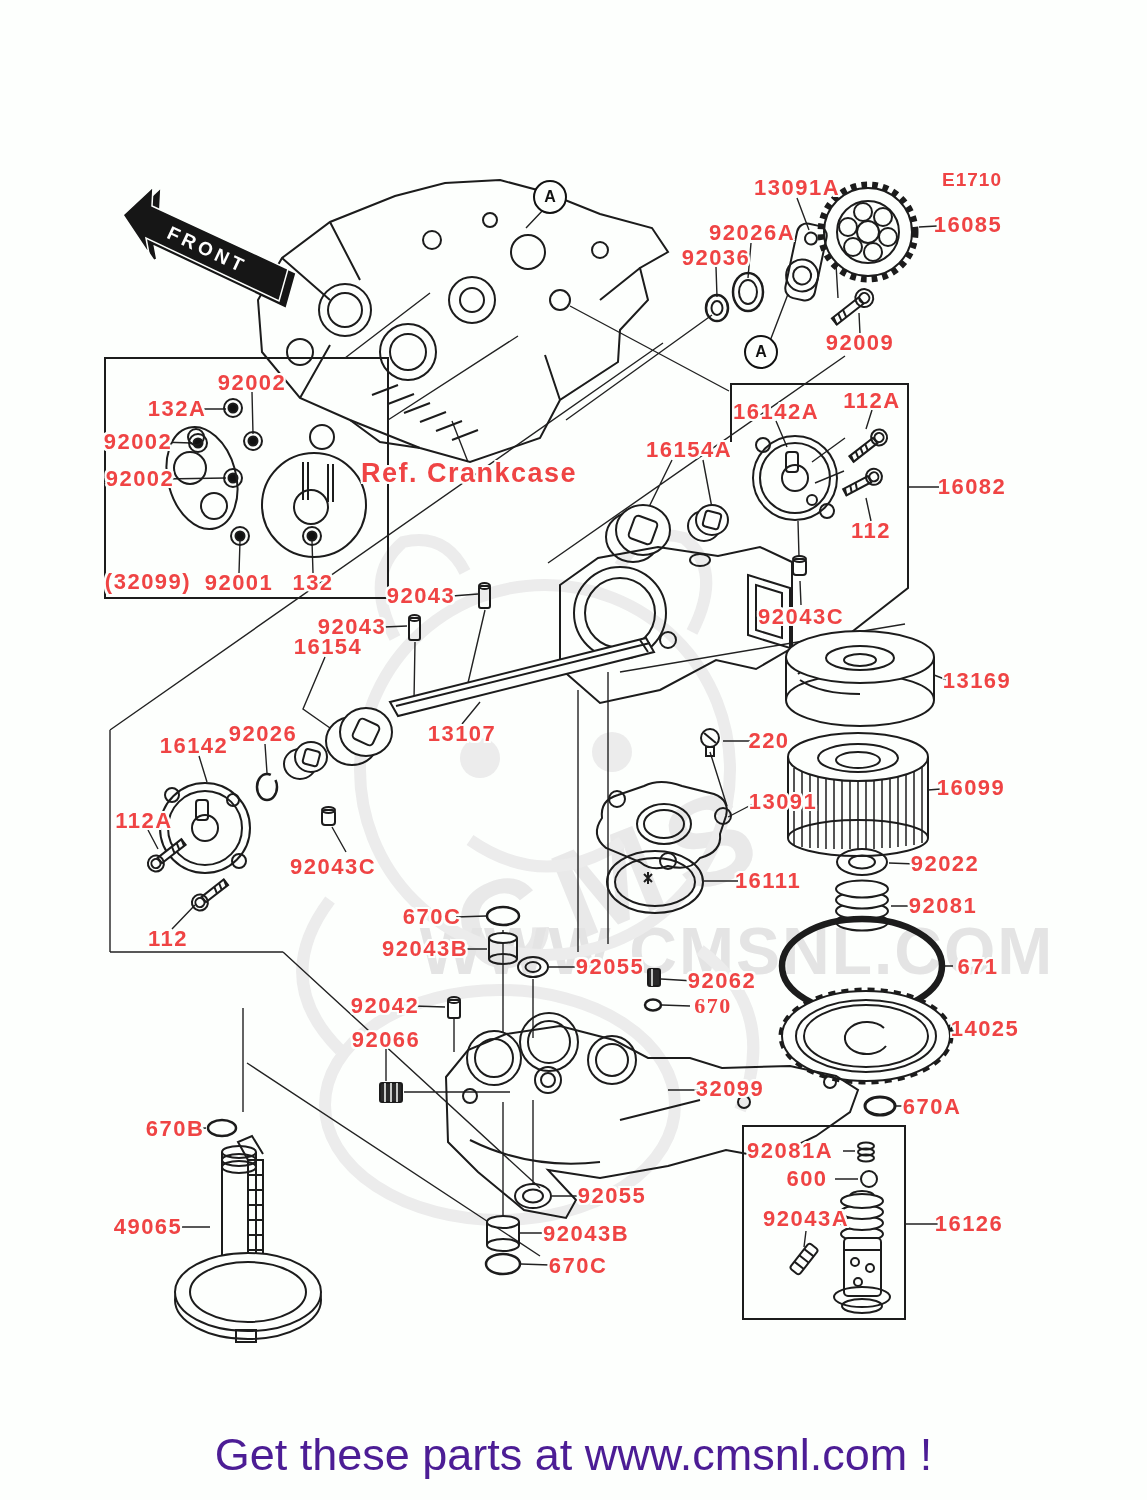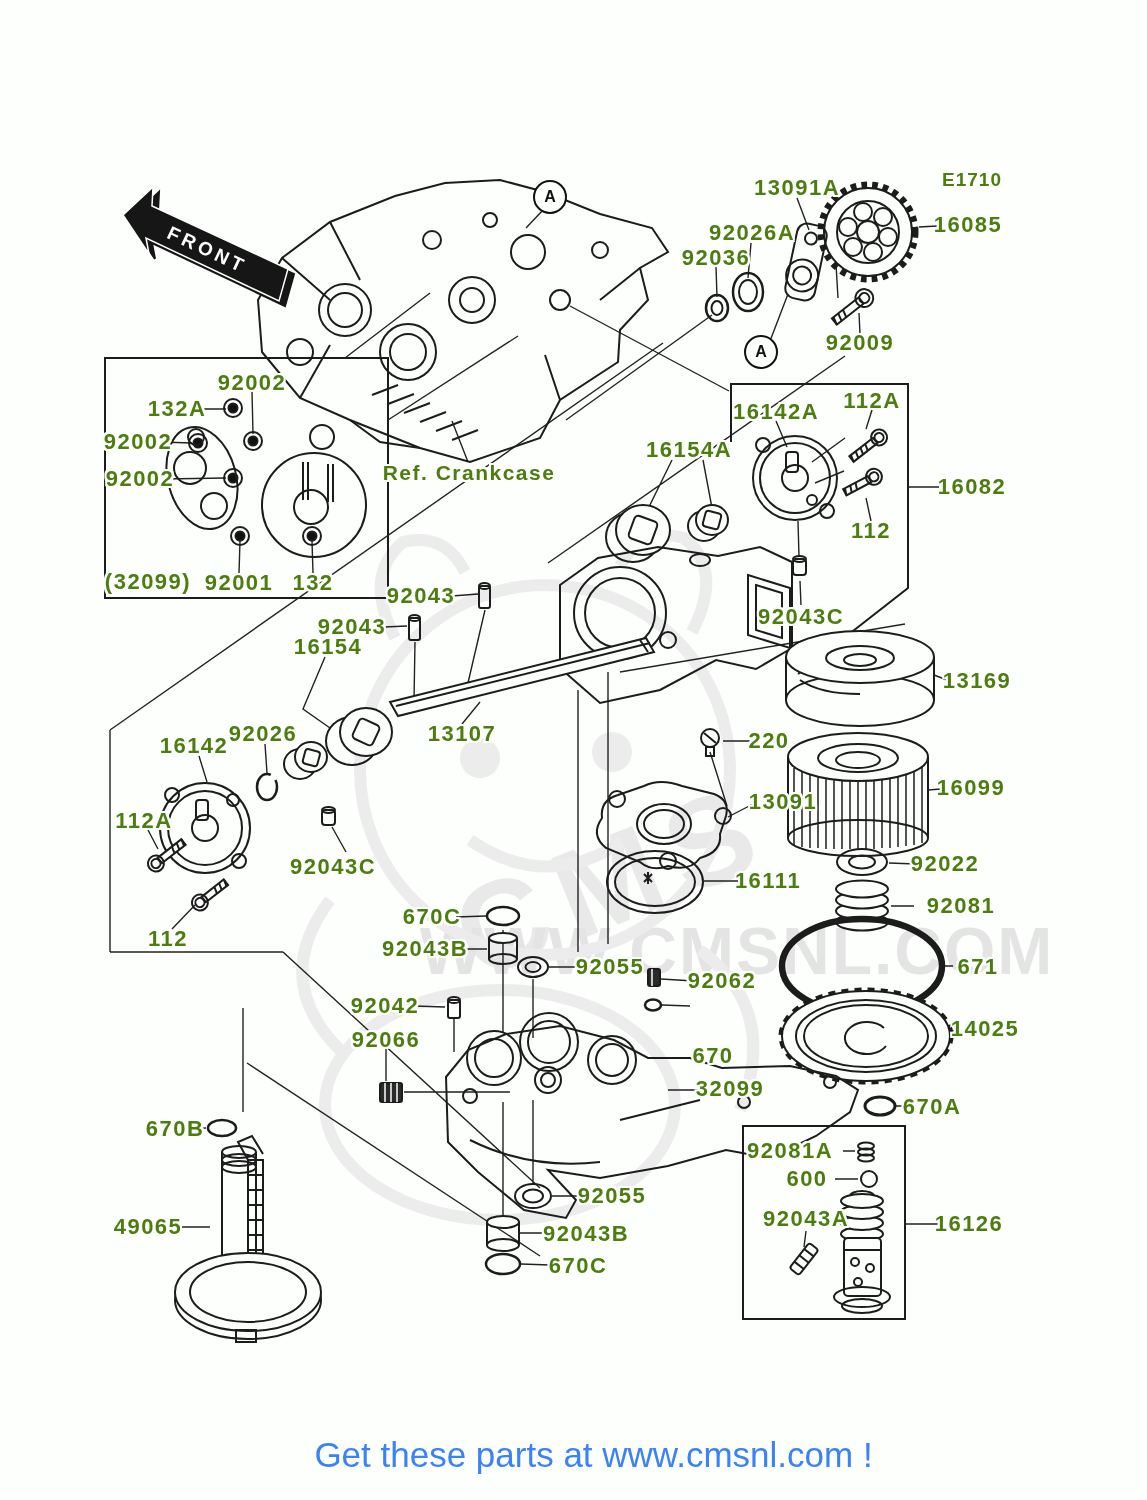--- a/index.html
+++ b/index.html
@@ -5,31 +5,31 @@
   html,body{margin:0;padding:0;}
   .canvas{position:relative;width:1147px;height:1500px;background:#fdfffd;overflow:hidden;
           font-family:"Liberation Sans",sans-serif;}
   .page-title{position:absolute;left:18px;top:20px;font-size:28px;color:#7d7d7d;letter-spacing:1px;}
   svg.art{position:absolute;left:0;top:0;}
   .wm-brand{position:absolute;left:612px;top:880px;transform:translate(-50%,-50%) rotate(-22deg);
             font-size:125px;font-weight:bold;color:#e9e9e9;letter-spacing:16px;}
   .wm-url{position:absolute;left:737px;top:951px;transform:translate(-50%,-50%);
           font-size:66px;font-weight:bold;color:#e4e4e4;letter-spacing:2px;white-space:nowrap;}
   .plabel{position:absolute;transform:translate(-50%,-50%);font-weight:bold;font-size:22px;
-          letter-spacing:1.5px;color:#4d7c0f;white-space:nowrap;
+          letter-spacing:1.5px;color:#ef4444;white-space:nowrap;
           text-shadow:-2px 0 0 #fdfffd,2px 0 0 #fdfffd,0 -2px 0 #fdfffd,0 2px 0 #fdfffd,
                       -2px -2px 0 #fdfffd,2px 2px 0 #fdfffd,-2px 2px 0 #fdfffd,2px -2px 0 #fdfffd;}
   .plabel.sm{font-size:19px;letter-spacing:1px;}
   .amarker{position:absolute;width:30px;height:30px;border:2px solid #111;border-radius:50%;
            background:#fdfffd;display:flex;align-items:center;justify-content:center;
            font-weight:bold;font-size:16px;color:#111;transform:translate(-50%,-50%);}
   .front-label{position:absolute;left:207px;top:250px;transform:translate(-50%,-50%) rotate(25deg);
                font-weight:bold;font-size:19px;letter-spacing:4px;color:#ffffff;}
   .footer-link{position:absolute;left:50%;top:1455px;transform:translate(-50%,-50%);
-               font-size:35px;color:#3b82f6;text-decoration:none;white-space:nowrap;margin-left:20px;}
+               font-size:45px;color:#4c1d95;text-decoration:none;white-space:nowrap;}
 </style>
 </head>
 <body>
 
 <div class="canvas">
 
 
   <div class="wm-brand">CMS</div>
   <div class="wm-url">WWW.CMSNL.COM</div>
 
@@ -360,21 +360,21 @@
   <div class="plabel" style="left:860px;top:343px;">92009</div>
 
   <div class="plabel" style="left:252px;top:383px;">92002</div>
   <div class="plabel" style="left:177px;top:409px;">132A</div>
   <div class="plabel" style="left:138px;top:442px;">92002</div>
   <div class="plabel" style="left:140px;top:479px;">92002</div>
   <div class="plabel" style="left:148px;top:582px;">(32099)</div>
   <div class="plabel" style="left:239px;top:583px;">92001</div>
   <div class="plabel" style="left:313px;top:583px;">132</div>
 
-  <div class="plabel" style="left:469px;top:473px;font-size:21px;">Ref. Crankcase</div>
+  <div class="plabel" style="left:469px;top:473px;font-size:27px;">Ref. Crankcase</div>
   <div class="plabel" style="left:689px;top:450px;text-align:right;">16154A</div>
   <div class="plabel" style="left:776px;top:412px;">16142A</div>
   <div class="plabel" style="left:872px;top:401px;">112A</div>
   <div class="plabel" style="left:972px;top:487px;">16082</div>
   <div class="plabel" style="left:871px;top:531px;">112</div>
   <div class="plabel" style="left:801px;top:617px;">92043C</div>
 
   <div class="plabel" style="left:421px;top:596px;">92043</div>
   <div class="plabel" style="left:352px;top:627px;">92043</div>
   <div class="plabel" style="left:328px;top:647px;">16154</div>
@@ -384,30 +384,30 @@
   <div class="plabel" style="left:144px;top:821px;">112A</div>
   <div class="plabel" style="left:333px;top:867px;">92043C</div>
   <div class="plabel" style="left:168px;top:939px;">112</div>
 
   <div class="plabel" style="left:977px;top:681px;">13169</div>
   <div class="plabel" style="left:769px;top:741px;text-align:right;">220</div>
   <div class="plabel" style="left:783px;top:802px;">13091</div>
   <div class="plabel" style="left:971px;top:788px;">16099</div>
   <div class="plabel" style="left:945px;top:864px;">92022</div>
   <div class="plabel" style="left:768px;top:881px;text-align:center;">16111</div>
-  <div class="plabel" style="left:943px;top:906px;margin-left:18px;">92081</div>
+  <div class="plabel" style="left:943px;top:906px;">92081</div>
   <div class="plabel" style="left:978px;top:967px;">671</div>
   <div class="plabel" style="left:985px;top:1029px;">14025</div>
   <div class="plabel" style="left:932px;top:1107px;">670A</div>
 
   <div class="plabel" style="left:432px;top:917px;">670C</div>
   <div class="plabel" style="left:425px;top:949px;">92043B</div>
   <div class="plabel" style="left:610px;top:967px;">92055</div>
   <div class="plabel" style="left:722px;top:981px;">92062</div>
-  <div class="plabel" style="left:713px;top:1056px;">670</div>
+  <div class="plabel" style="left:713px;top:1006px;font-family:Liberation Serif, serif;">670</div>
   <div class="plabel" style="left:385px;top:1006px;">92042</div>
   <div class="plabel" style="left:386px;top:1040px;">92066</div>
   <div class="plabel" style="left:730px;top:1089px;">32099</div>
   <div class="plabel" style="left:612px;top:1196px;">92055</div>
   <div class="plabel" style="left:586px;top:1234px;">92043B</div>
   <div class="plabel" style="left:578px;top:1266px;">670C</div>
 
   <div class="plabel" style="left:175px;top:1129px;">670B</div>
   <div class="plabel" style="left:148px;top:1227px;">49065</div>
 

